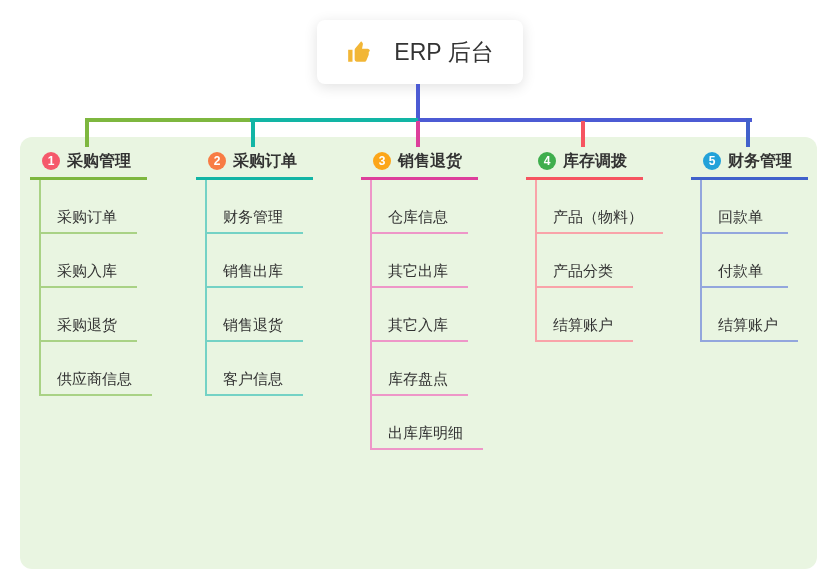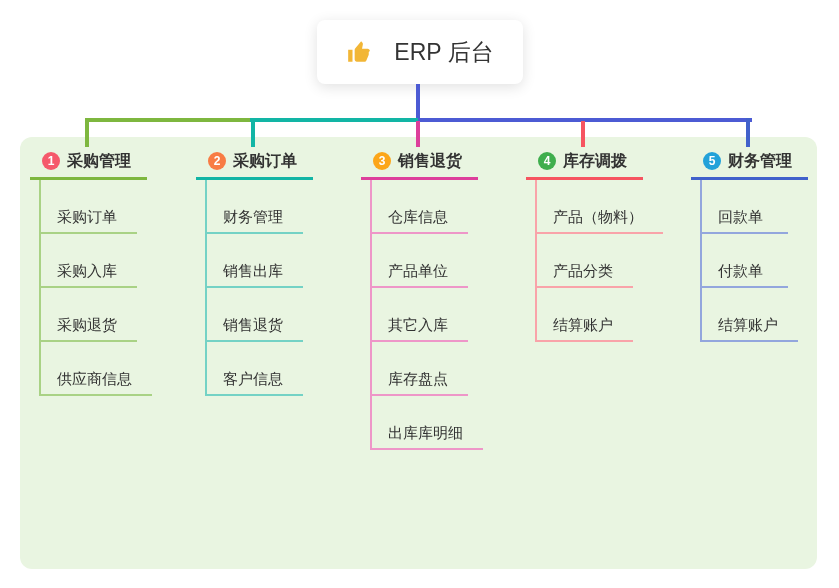--- a/index.html
+++ b/index.html
@@ -157,21 +157,21 @@
   <div class="branch" style="left: 361px; --accent: #dd3f9b; --child: #ee96c8;">
     <div class="branch-title">
       <span class="badge" style="background: rgb(252, 166, 25);">3</span>
       <span class="btxt">销售退货</span>
     </div>
     <div class="children">
           <div class="child">
             <span>仓库信息</span>
           </div>
           <div class="child">
-            <span>产品单位</span>
+            <span>其它出库</span>
           </div>
           <div class="child">
             <span>其它入库</span>
           </div>
           <div class="child">
             <span>库存盘点</span>
           </div>
           <div class="child">
             <span>出库库明细</span>
           </div>

